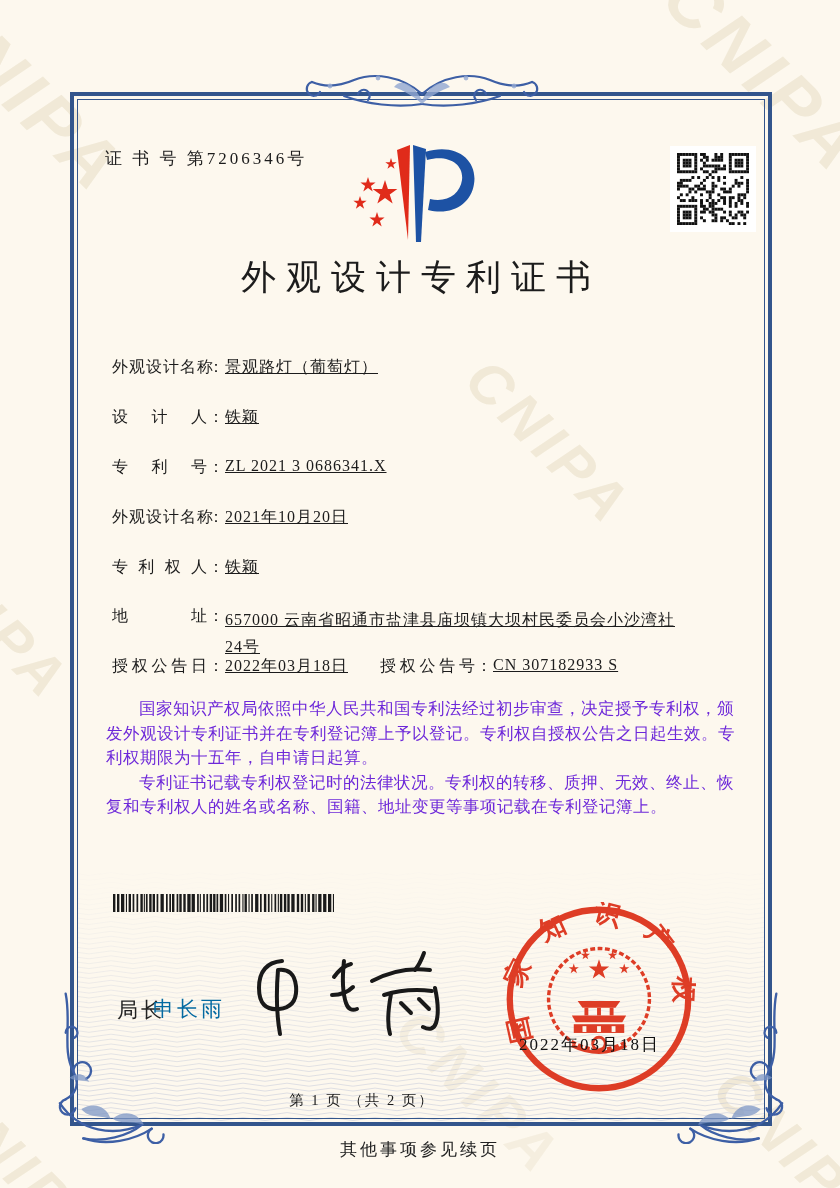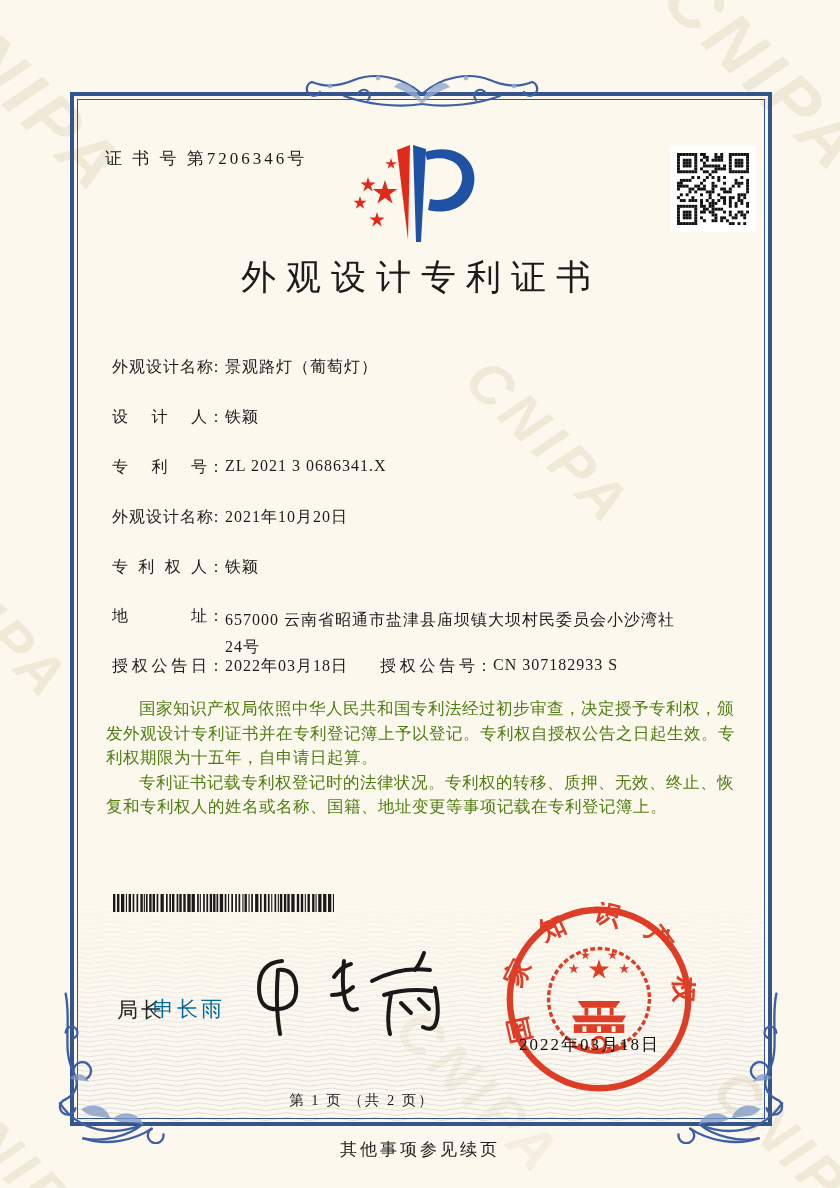--- a/index.html
+++ b/index.html
@@ -32,26 +32,26 @@
     position:absolute; left:70px; top:254px; width:702px; text-align:center;
     font-size:35px; font-weight:normal; letter-spacing:10px;
   }
   
   .field { position:absolute; left:112px; font-size:16px; letter-spacing:1px; white-space:nowrap; }
   .flabel {
     display:inline-block; width:96px; text-align:justify; text-align-last:justify;
     vertical-align:top;
   }
   .fcolon { vertical-align:top; }
-  .fvalue { vertical-align:top; }
+  .fvalue { vertical-align:top;text-decoration:underline; }
   .fvalue.wrap { display:inline-block; width:454px; white-space:normal; line-height:27px; }
   
   .paras {
     position:absolute; left:106px; top:697px; width:636px;
-    font-size:16.5px; line-height:24.5px; letter-spacing:.5px; color:#4d7c0f;
+    font-size:16.5px; line-height:24.5px; letter-spacing:.5px; color:#6d28d9;
   }
   .paras p { text-indent:2em; }
   
   .barcode { position:absolute; left:113px; top:894px; width:225px; height:18px; }
   .signer-title { position:absolute; left:117px; top:958px; font-size:21px; letter-spacing:3px;
     font-family:"Liberation Sans","DejaVu Sans",sans-serif; color:#222;margin-top:38px; }
   .signer-name  { position:absolute; left:117px; top:995px; font-size:21px; letter-spacing:3px;
     font-family:"Liberation Sans","DejaVu Sans",sans-serif; color:#0369a1;margin-left:36px; }
   .signature { position:absolute; left:238px; top:935px; width:215px; height:108px; }
   .seal { position:absolute; left:502px; top:902px; width:194px; height:194px; opacity:.93; }

